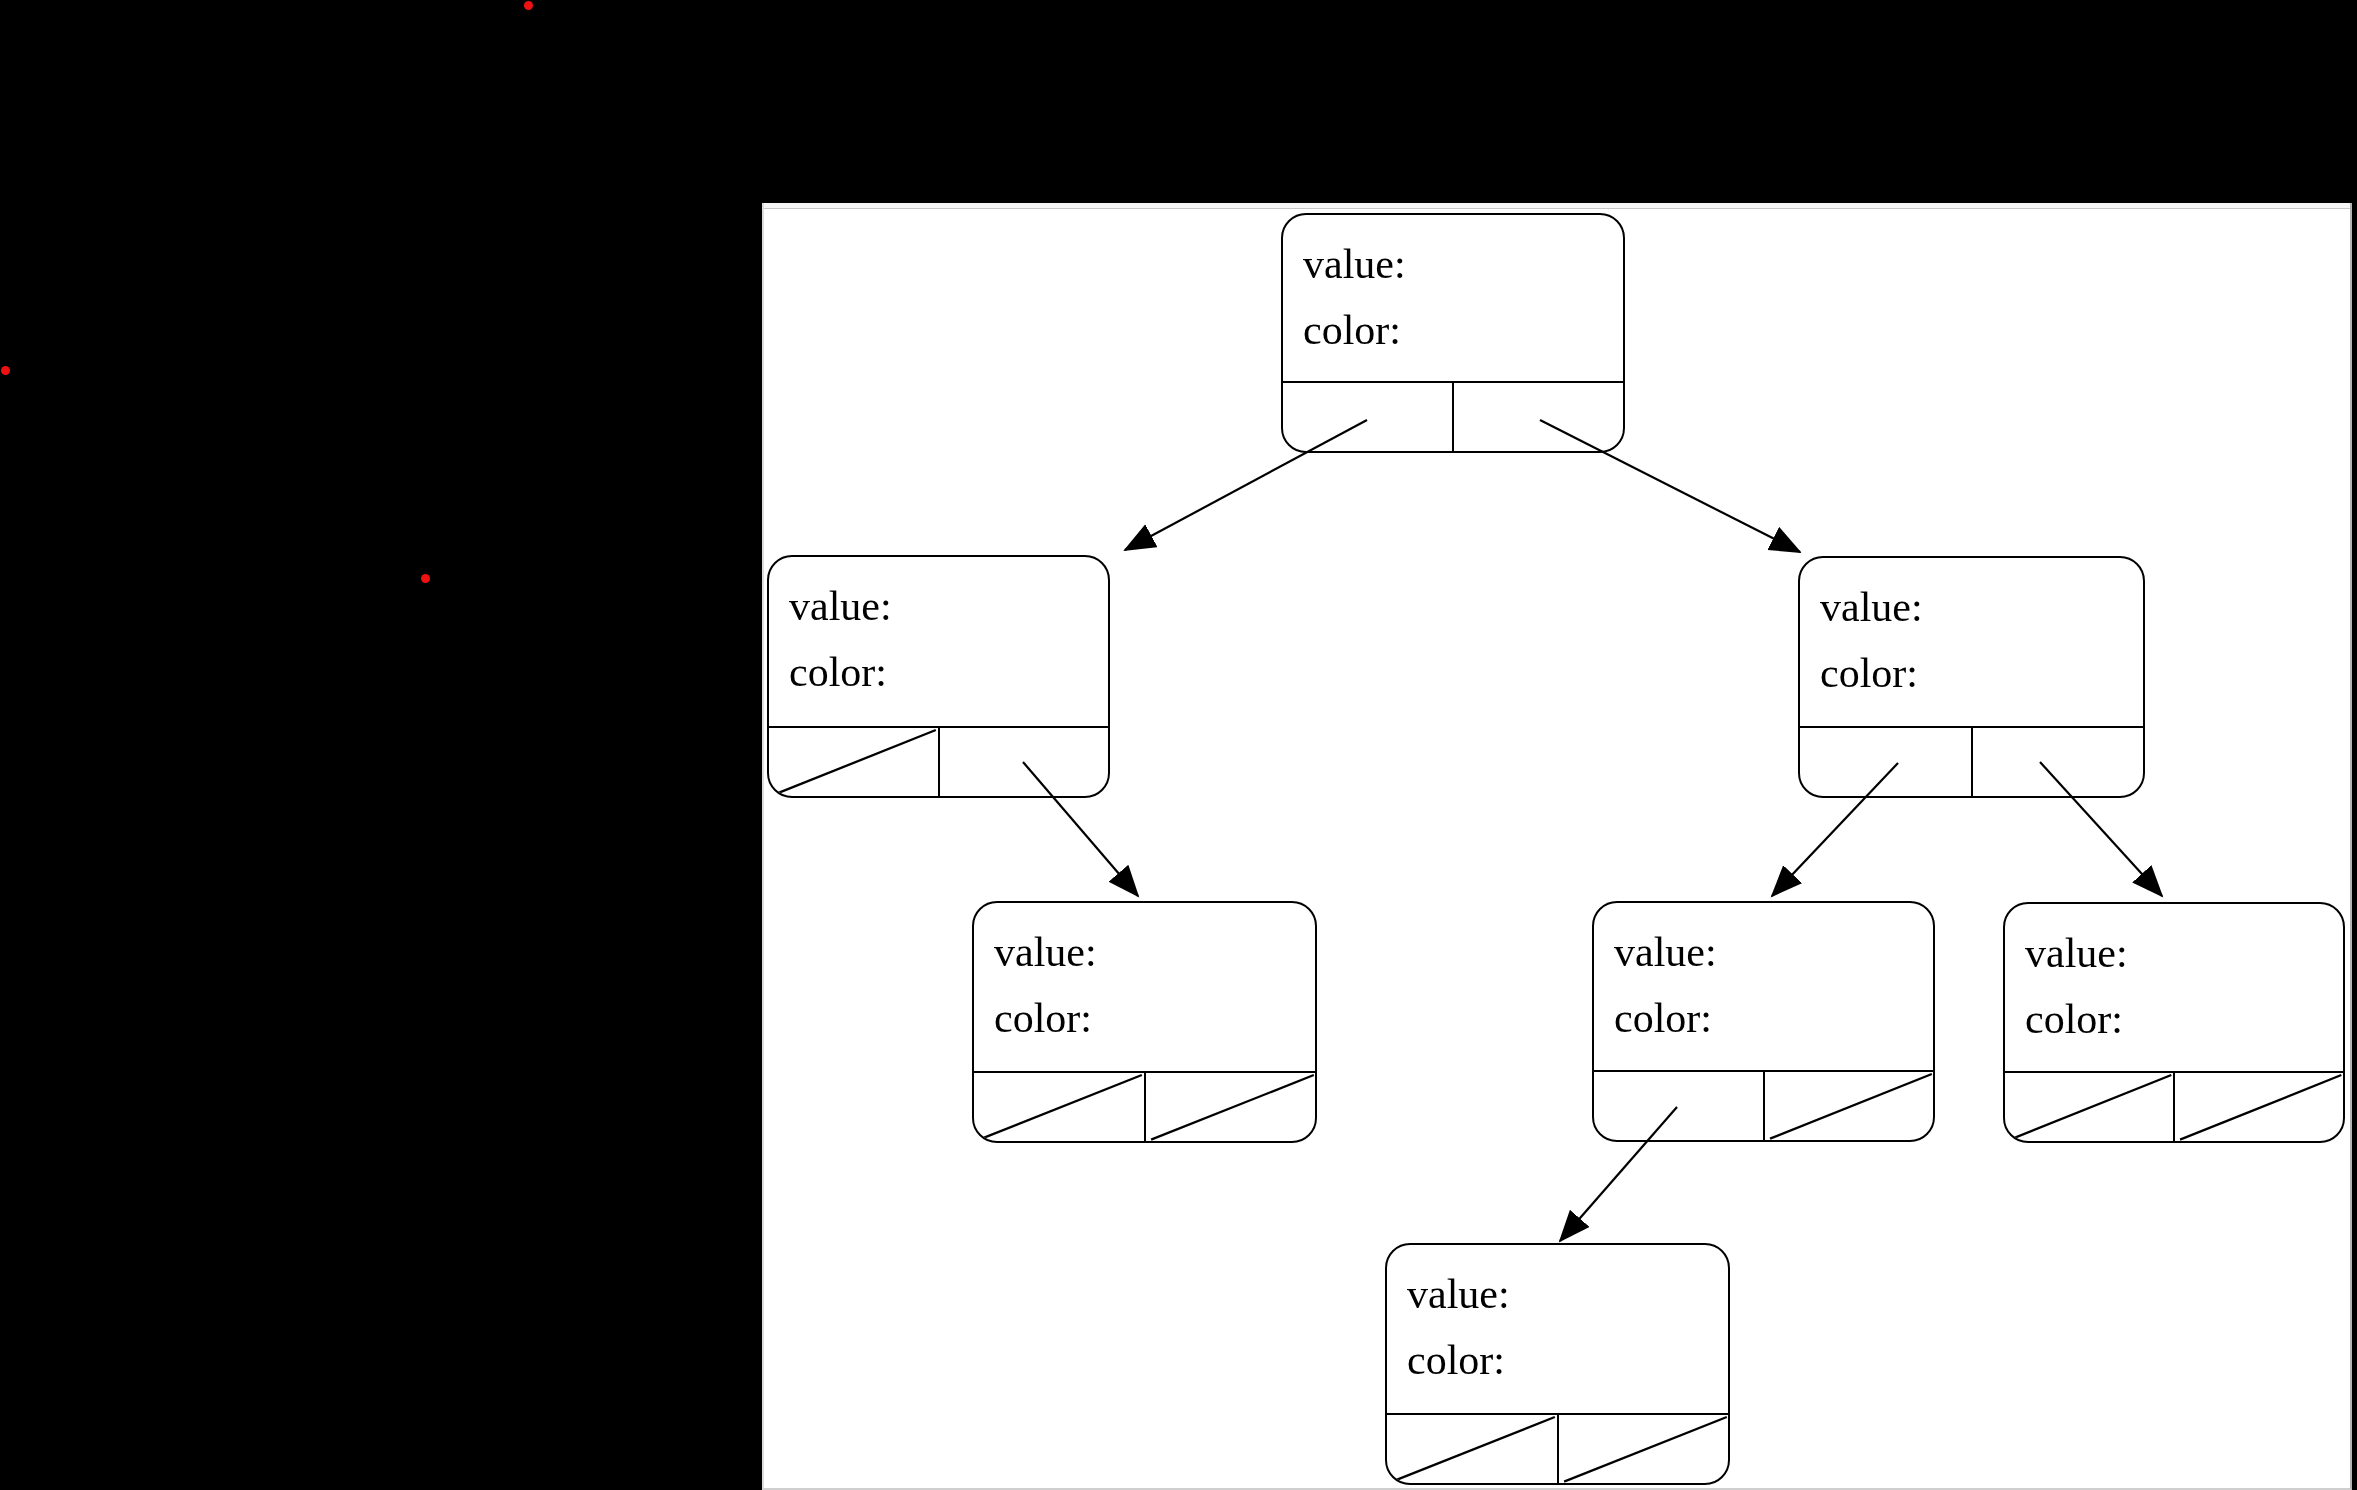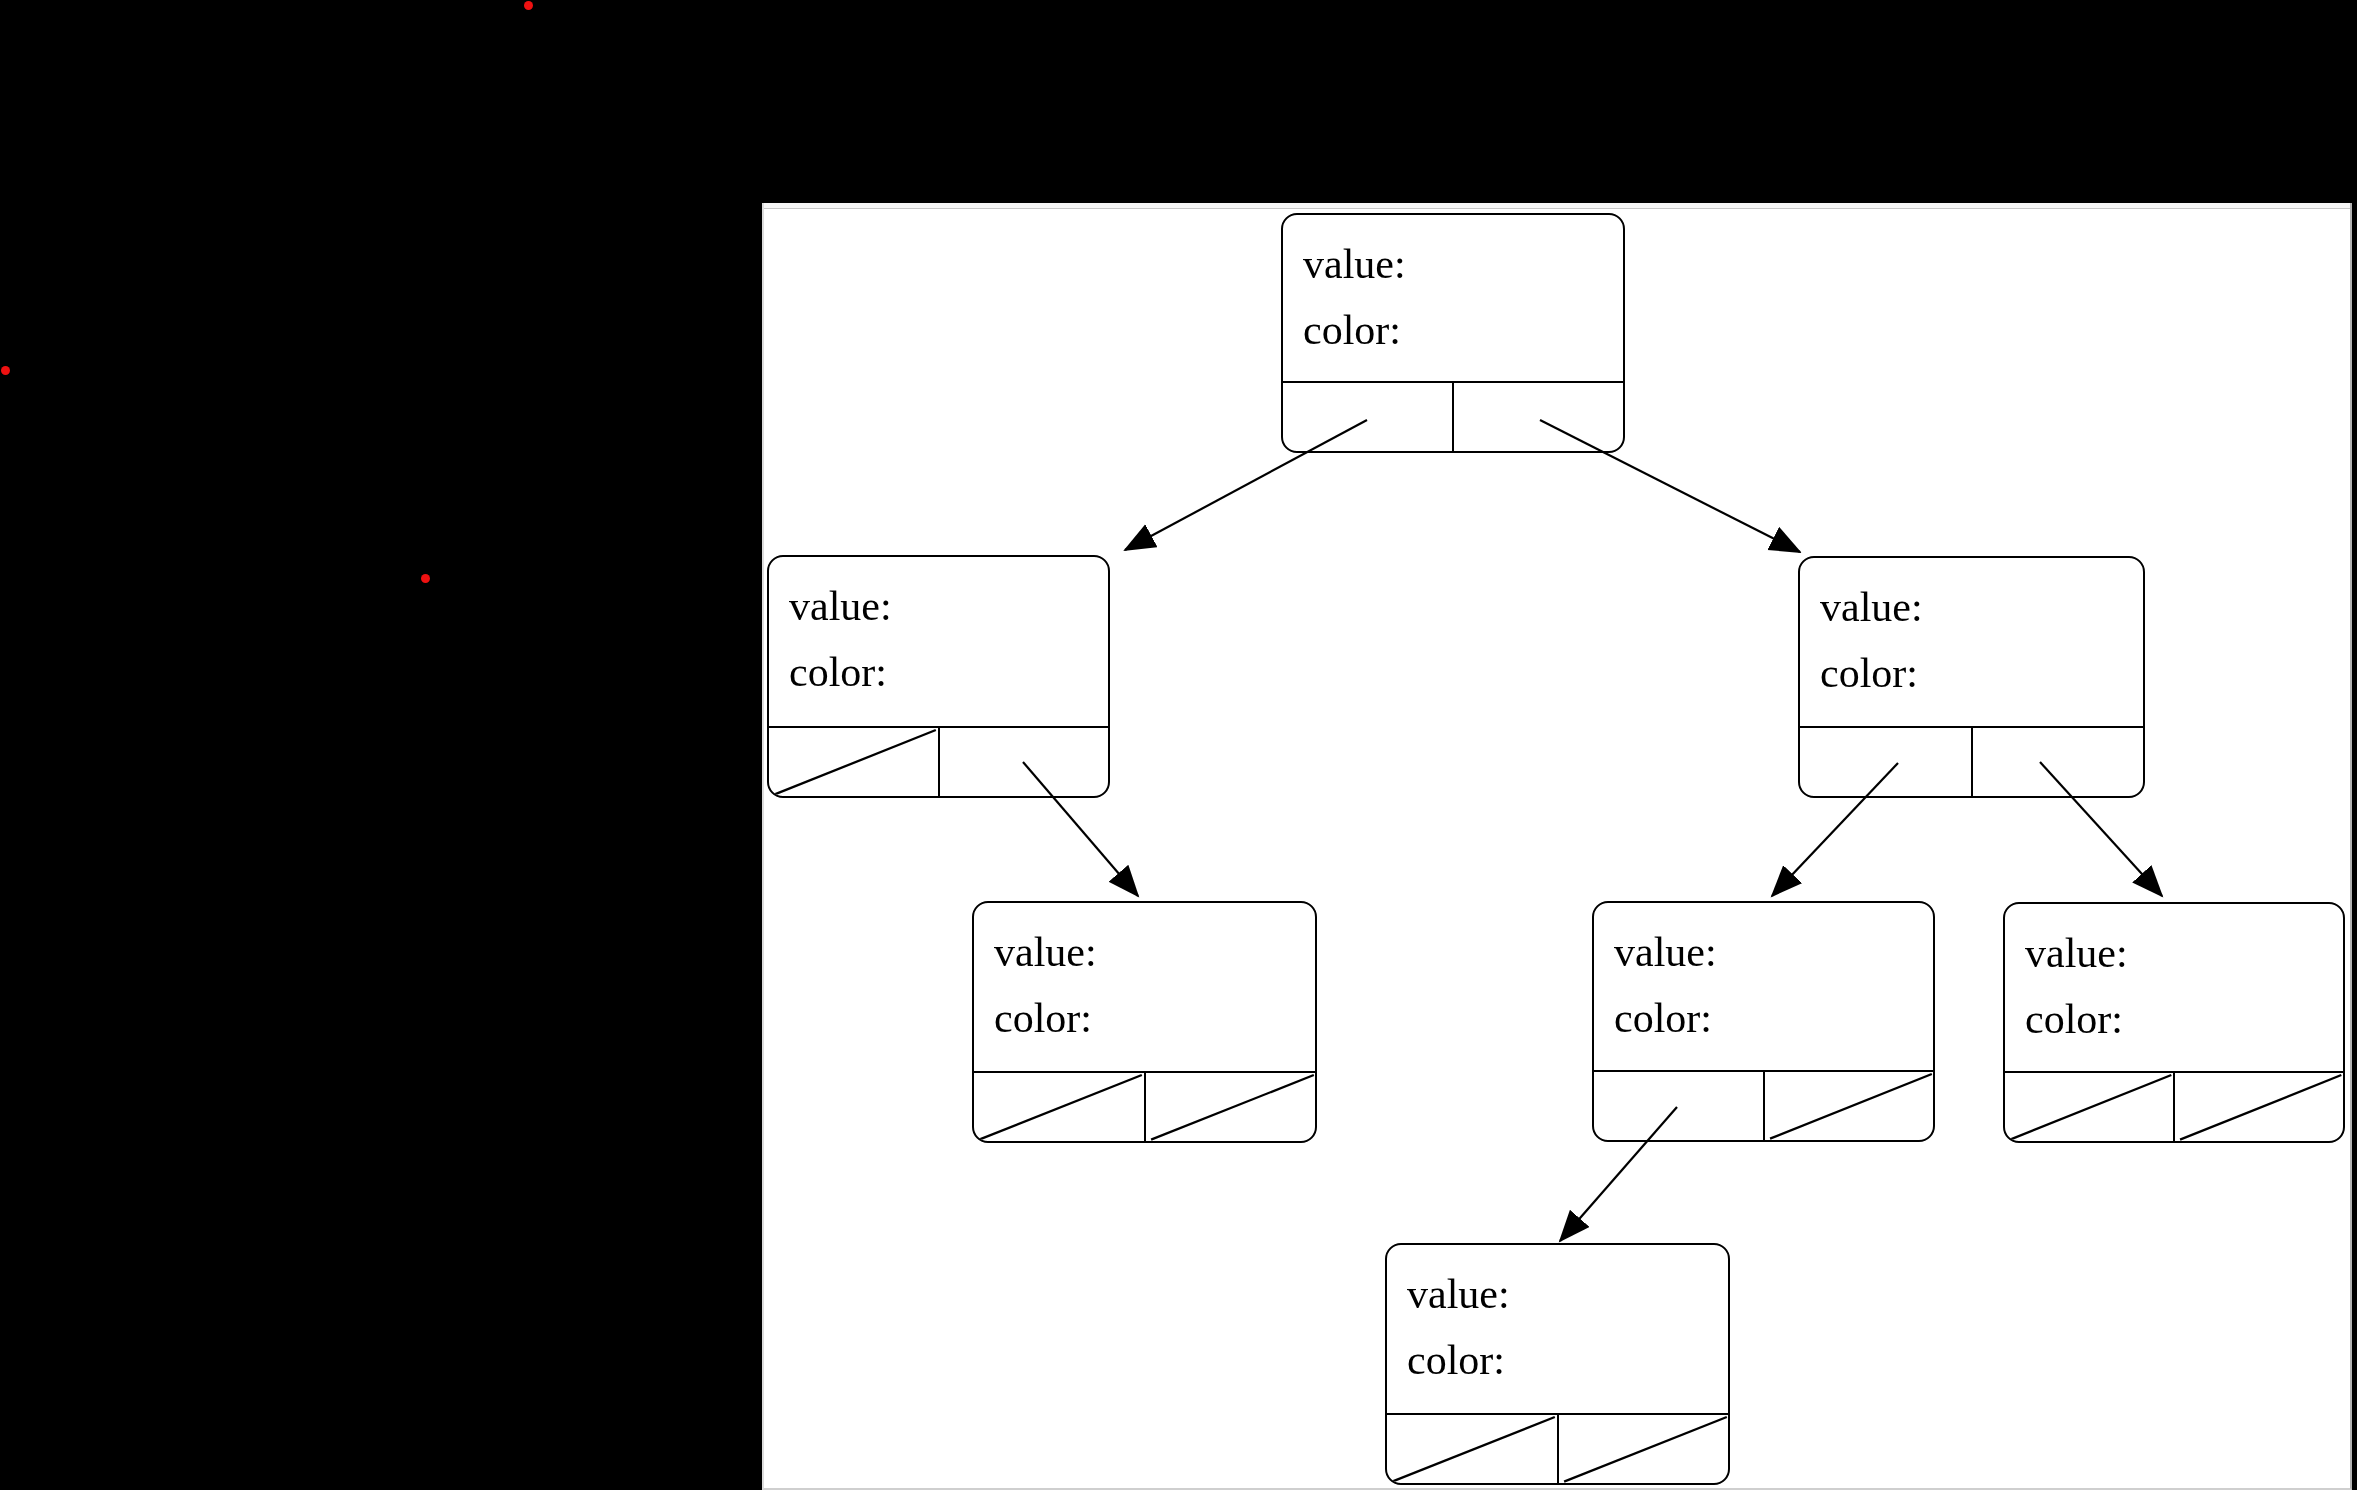--- a/index.html
+++ b/index.html
@@ -6,21 +6,21 @@
   .canvas {
     position:relative; width:2357px; height:1490px; background:#000;
     overflow:hidden; font-family:"Liberation Serif","DejaVu Serif",serif;
   }
   .panel { position:absolute; background:#fff; box-sizing:border-box;
            border-left:2px solid #dcdcdc; border-right:2px solid #b3b3b3;
            border-bottom:2px solid #cfcfcf; }
   .panel-top-strip { position:absolute; left:0; top:0; width:100%; height:5px;
            background:#f6f6f6; border-bottom:1.5px solid #c6c6c6; }
   .node { position:absolute; background:#fff; border:2.5px solid #000;
-          border-radius:16px; box-sizing:border-box; display:flex;
+          border-radius:25px; box-sizing:border-box; display:flex;
           flex-direction:column; overflow:hidden; }
   .node-text { flex:1; padding:16px 0 0 20px; }
   .field-label { font-size:42px; line-height:66px; color:#000; white-space:pre; }
   .ptr-row { height:68px; border-top:2.5px solid #000; display:flex; }
   .cell { flex:1; position:relative; }
   .cell.left { border-right:2.5px solid #000; }
   .slash-svg { position:absolute; left:0; top:0; width:100%; height:100%; display:block; }
   .slash-svg line { stroke:#000; stroke-width:2.3px; vector-effect:non-scaling-stroke; }
   .edges-svg { position:absolute; left:0; top:0; pointer-events:none; }
   .edges-svg line { stroke:#000; stroke-width:2.2; }

